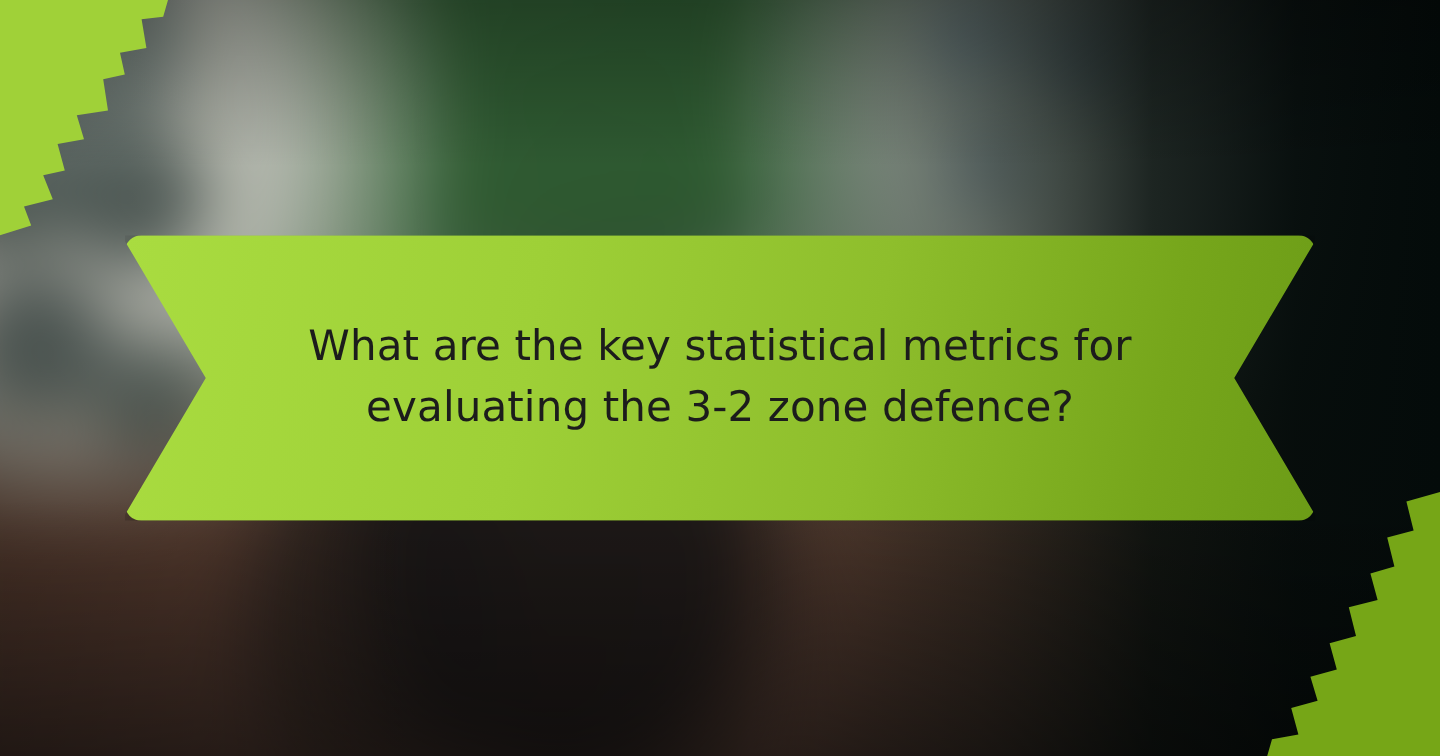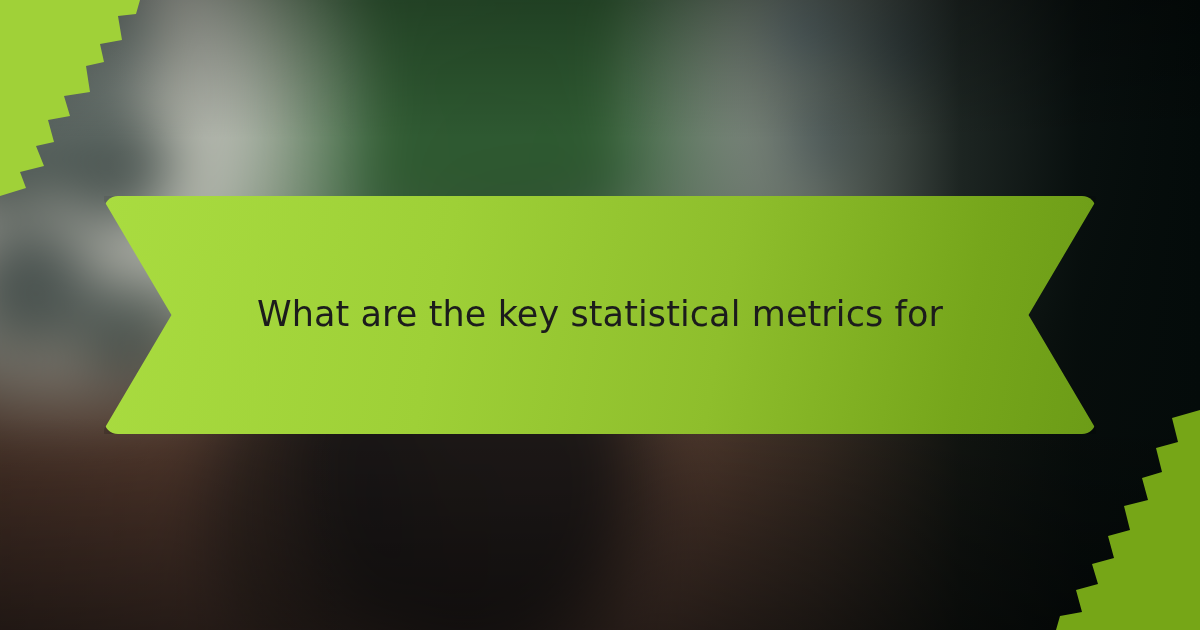--- a/index.html
+++ b/index.html
@@ -179,16 +179,17 @@
   </svg>
 
   <svg class="corner-shape corner-br" viewBox="0 0 200 340" aria-hidden="true">
     <polygon points="200,340 56,340 60,326 82,322 76,300 98,294 92,274 114,268 108,246 130,240 124,216 148,210 142,188 162,182 156,158 178,152 172,128 200,120" fill="#76a617"></polygon>
   </svg>
 
   <div class="banner-wrap">
     <div class="banner"></div>
     <div class="banner-text">
       <div class="banner-line">What are the key statistical metrics for</div>
+      <div class="banner-line">evaluating the 3-2 zone defence?</div>
     </div>
   </div>
 
 </div>
 
 </body></html>

